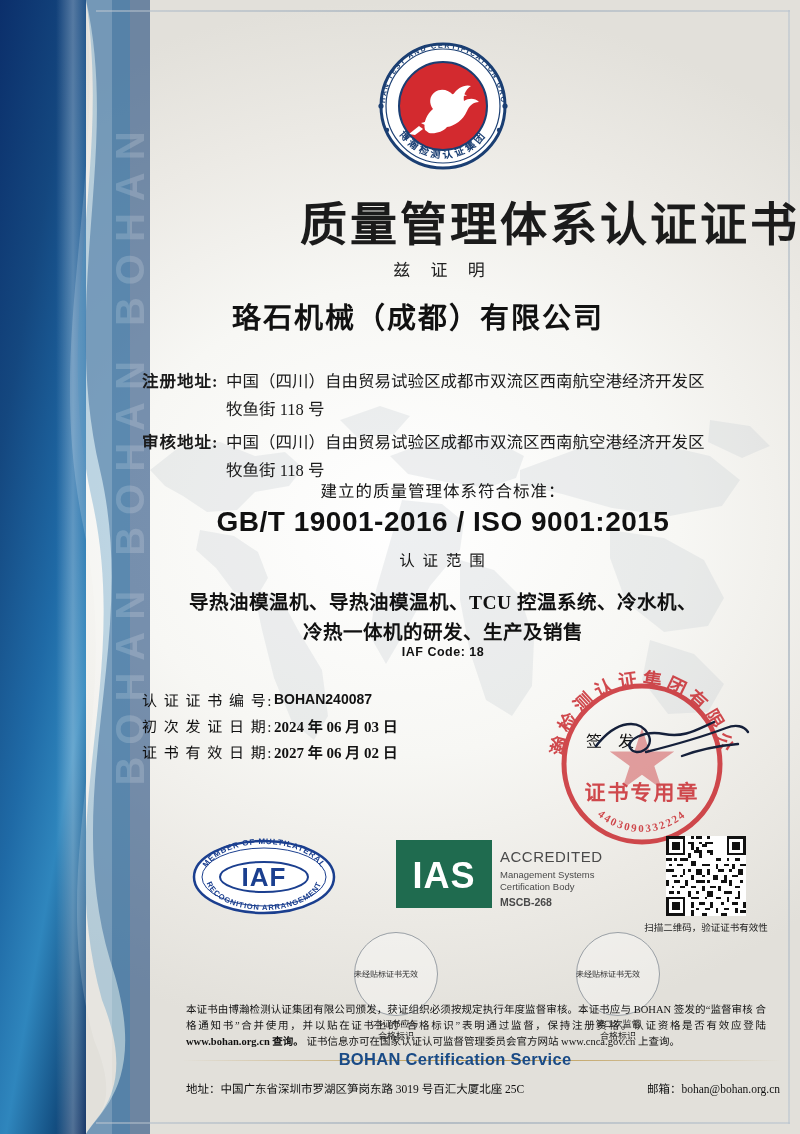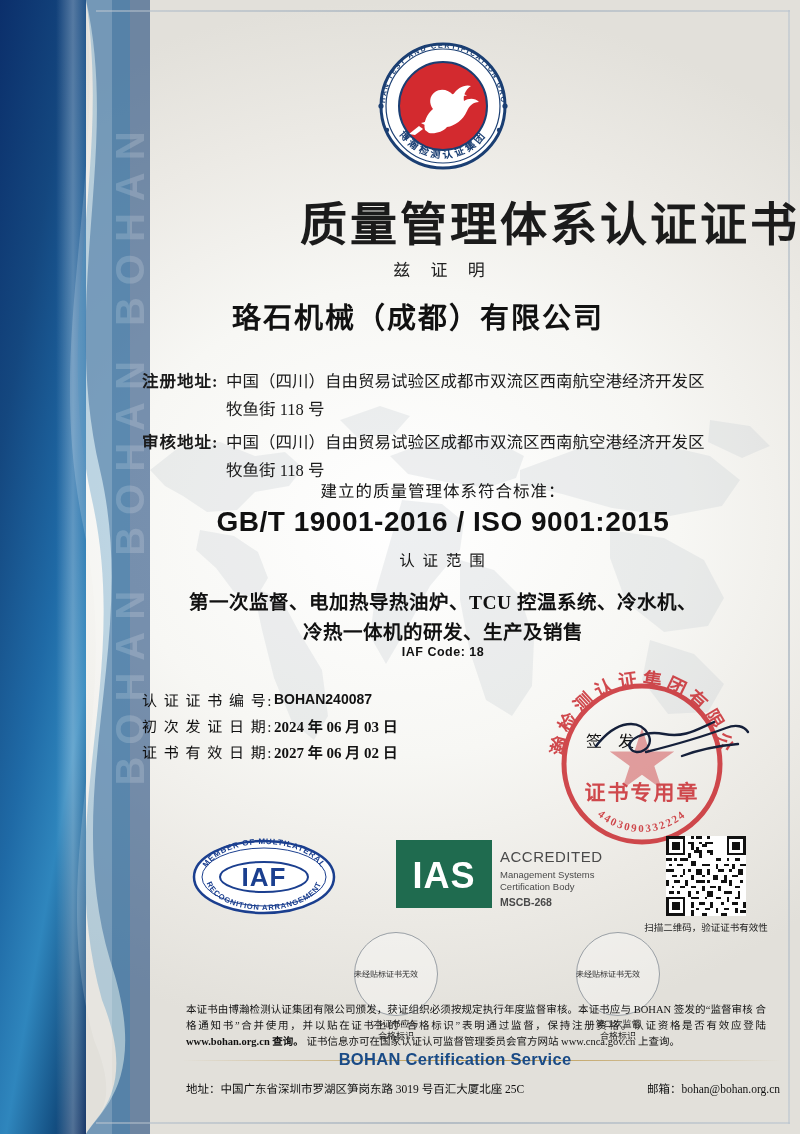--- a/index.html
+++ b/index.html
@@ -271,21 +271,21 @@
           <span class="l2">牧鱼街 118 号</span>
         </span>
       </div>
     </div>
 
     <div class="std-head">建立的质量管理体系符合标准：</div>
     <div class="std-code">GB/T 19001-2016 / ISO 9001:2015</div>
 
     <div class="scope-head">认 证 范 围</div>
     <div class="scope-body">
-      <div>第一次监督、电加热导热油炉、TCU 控温系统、冷水机、</div>
+      <div>导热油模温机、导热油模温机、TCU 控温系统、冷水机、</div>
       <div>冷热一体机的研发、生产及销售</div>
     </div>
     <div class="iaf-code">IAF Code: 18</div>
 
     <div class="details">
       <div class="det-row">
         <span class="det-label">认 证 证 书 编 号:</span>
         <span class="det-val">BOHAN240087</span>
       </div>
       <div class="det-row">

